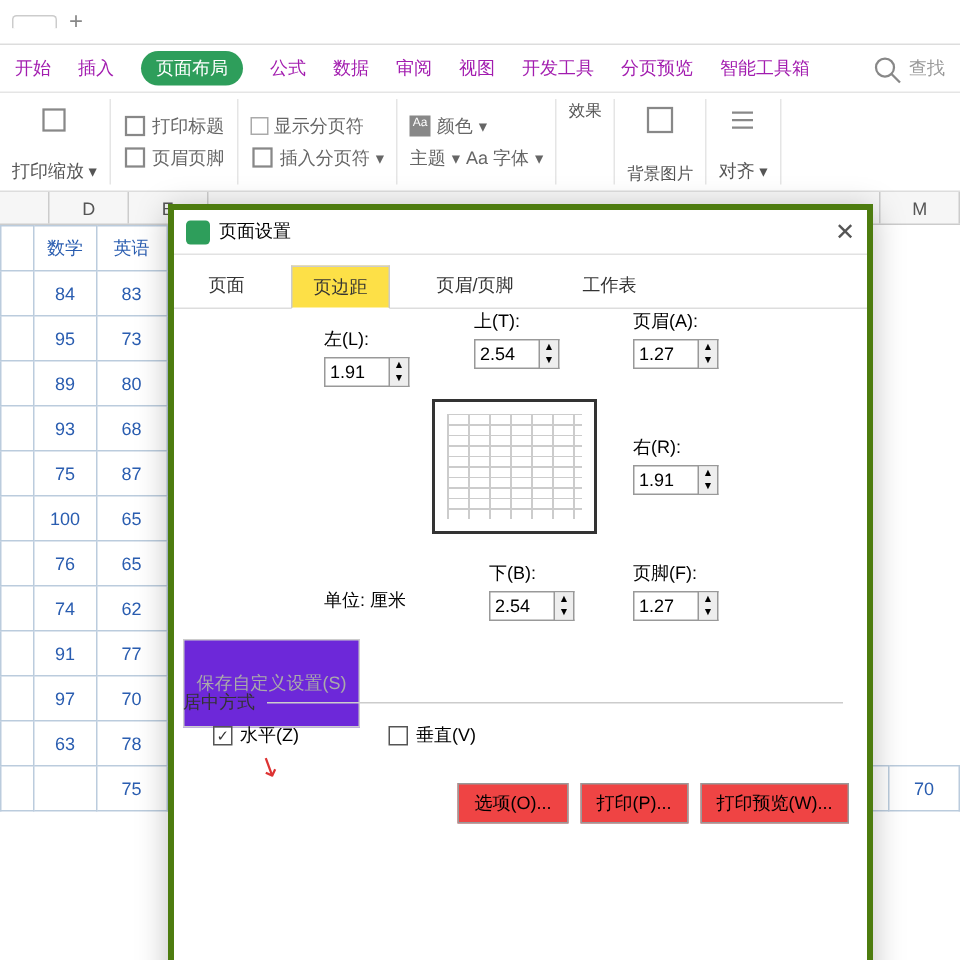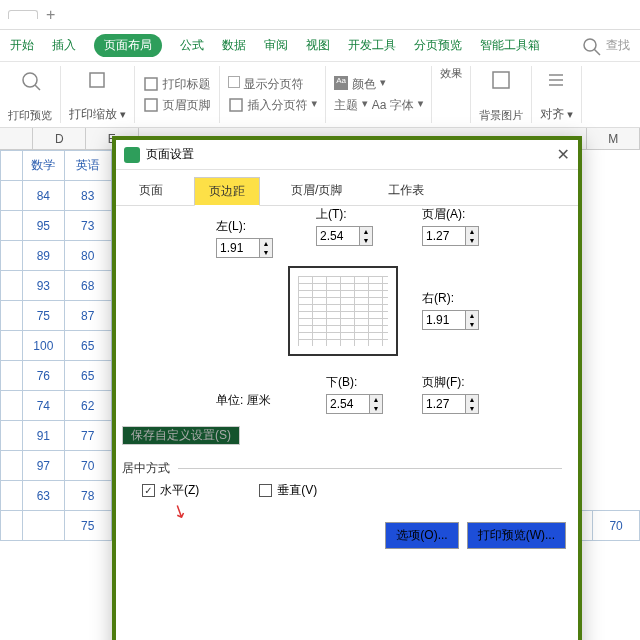--- a/index.html
+++ b/index.html
@@ -1,29 +1,29 @@
 <!DOCTYPE html>
 <html><head>
 <meta charset="utf-8">
 <style>
 *{box-sizing:border-box;margin:0;padding:0;font-family:"Microsoft YaHei",sans-serif;font-size:12px}
 body{background:#fff;width:640px;height:640px;overflow:hidden;position:relative}
 .tabbar{display:flex;align-items:center;border-bottom:1px solid #ddd;height:30px;padding-left:8px}
 .filetab{border:1px solid #ccc;border-bottom:none;padding:4px 14px;background:#fff;border-radius:3px 3px 0 0}
 .addtab{margin-left:8px;color:#888;font-size:16px}
 .menubar{display:flex;align-items:center;height:32px;gap:18px;padding:0 10px;border-bottom:1px solid #e5e5e5}
-.menu{color:#15803d}
+.menu{color:#a21caf}
 .menu.active{background:#2e9e5b;color:#fff;padding:3px 10px;border-radius:12px}
 .searchbox{margin-left:auto;color:#999;display:flex;align-items:center;gap:4px}
 .ribbon{display:flex;height:66px;border-bottom:1px solid #ddd;padding:4px 0}
 .rgroup{display:flex;flex-direction:column;align-items:center;justify-content:space-between;padding:0 8px;border-right:1px solid #e5e5e5}
 .ricon{width:28px;height:28px;color:#777;display:flex;align-items:center;justify-content:center}
 .rlabel{color:#555;font-size:11px;white-space:nowrap}
 .rsmall{display:flex;flex-direction:column;gap:4px;padding:4px 8px;border-right:1px solid #e5e5e5;justify-content:center}
-.rsmall .rrow{display:flex;gap:4px;color:#666;font-size:11px;white-space:nowrap}
+.rsmall .rrow{display:flex;align-items:center;gap:4px;color:#666;font-size:11px;white-space:nowrap}
 .sheet{position:relative}
 .colhdr{display:flex;height:22px;border-bottom:1px solid #ccc;background:#f6f6f6}
 .ch{border-right:1px solid #ccc;text-align:center;line-height:22px;color:#555;width:55px}
 .ch:first-child{width:35px}
 table.data{border-collapse:collapse}
 table.data td{border:1px solid #bcd;width:55px;height:30px;text-align:center;color:#2a5db0}
 table.data tr.hdr td{color:#2a5db0;font-weight:400}
 
 .dlg{position:absolute;left:112px;top:136px;width:470px;height:548px;background:#fff;border:4px solid #4d7c0f;box-shadow:0 4px 20px rgba(0,0,0,.25)}
 .dlgtitle{display:flex;align-items:center;height:30px;padding:0 8px;border-bottom:1px solid #e2e2e2}
@@ -33,29 +33,29 @@
 .dtab{padding:5px 14px;color:#333;border:1px solid transparent}
 .dtab.active{border:1px solid #ccc;border-bottom:1px solid #fff;background:#fde047;position:relative;top:1px}
 .dlgbody{padding:12px 14px;position:relative;height:340px}
 .mfield{position:absolute;display:flex;flex-direction:column;align-items:flex-start;gap:3px}
 .spin{display:flex;align-items:center}
 .spin input{width:44px;height:20px;border:1px solid #999;padding:0 3px}
 .spin .btns{display:flex;flex-direction:column;border:1px solid #999;border-left:none}
 .spin .btns span{width:12px;height:9px;font-size:7px;text-align:center;line-height:9px;background:#eee}
 .preview{position:absolute;left:172px;top:60px;width:110px;height:90px;border:2px solid #333}
 .preview .inner{position:absolute;inset:8px;background:repeating-linear-gradient(#ccc 0 1px,transparent 1px 7px),repeating-linear-gradient(90deg,#ccc 0 1px,transparent 1px 14px)}
-.savebtn{position:absolute;left:6px;top:220px;border:1px solid #ccc;background:#14532d;color:#aaa;padding:0 8px}
+.savebtn{position:absolute;left:6px;top:220px;border:1px solid #ccc;background:#6d28d9;color:#aaa;padding:20px 8px}
 .centerhdr{position:absolute;left:6px;top:254px;width:440px;color:#333}
 .centerhdr:after{content:"";position:absolute;left:56px;right:0;top:8px;border-top:1px solid #ccc}
 .chkrow{position:absolute;left:26px;top:276px;display:flex;gap:60px}
 .chk{display:flex;align-items:center;gap:5px}
 .chk .box{width:13px;height:13px;border:1px solid #555;display:flex;align-items:center;justify-content:center;font-size:10px;color:#333}
 .arrow{position:absolute;left:56px;top:294px;color:#d33;font-size:18px;transform:rotate(25deg)}
 .btnrow{position:absolute;right:12px;top:316px;display:flex;gap:8px}
-.dbtn{border:1px solid #999;background:#1d4ed8;padding:4px 10px}
+.dbtn{border:1px solid #999;background:#ef4444;padding:4px 10px}
 .dlgfoot{position:absolute;bottom:0;left:0;right:0;height:40px;border-top:1px solid #ddd;display:flex;align-items:center;padding:0 12px}
 .tiplink{color:#2b8cd6;display:flex;align-items:center;gap:4px}
 .dlgfoot .dbtn{margin-left:8px}
 .dlgfoot .dbtn.primary{border-color:#2e9e5b;background:#e8f5ec}
 .footspacer{flex:1}
 svg{width:22px;height:22px;stroke:#888;fill:none;stroke-width:1.5}
 </style>
 </head>
 <body>
 
@@ -81,29 +81,20 @@
         <line x1="14" y1="14" x2="20" y2="20"></line>
       </svg>
       <span>查找</span>
     </span>
 </div>
 
 <div class="ribbon">
   <div class="rgroup">
       <div class="ricon">
         <svg>
-          <circle cx="11" cy="11" r="7"></circle>
-          <line x1="16" y1="16" x2="21" y2="21"></line>
-        </svg>
-      </div>
-      <div class="rlabel">打印预览</div>
-    </div>
-  <div class="rgroup">
-      <div class="ricon">
-        <svg>
           <rect x="4" y="4" width="14" height="14"></rect>
         </svg>
       </div>
       <div class="rlabel"><span>打印缩放</span> ▾</div>
     </div>
   <div class="rsmall">
     <div class="rrow">
         <svg style="width:16px;height:16px">
           <rect x="2" y="2" width="12" height="12"></rect>
         </svg>
@@ -352,20 +343,21 @@
           <span>水平(Z)</span>
         </label>
       <label class="chk">
           <span class="box"></span>
           <span>垂直(V)</span>
         </label>
     </div>
     <div class="arrow">↘</div>
     <div class="btnrow">
       <button class="dbtn">选项(O)...</button>
+      <button class="dbtn">打印(P)...</button>
       <button class="dbtn">打印预览(W)...</button>
     </div>
   </div>
   <div class="dlgfoot">
     <a class="tiplink">
         <span style="border:1px solid #2b8cd6;border-radius:50%;width:12px;height:12px;display:inline-flex;align-items:center;justify-content:center;font-size:8px">▸</span>
         <span>操作技巧</span>
       </a>
     <div class="footspacer"></div>
     <button class="dbtn primary">确定</button>

